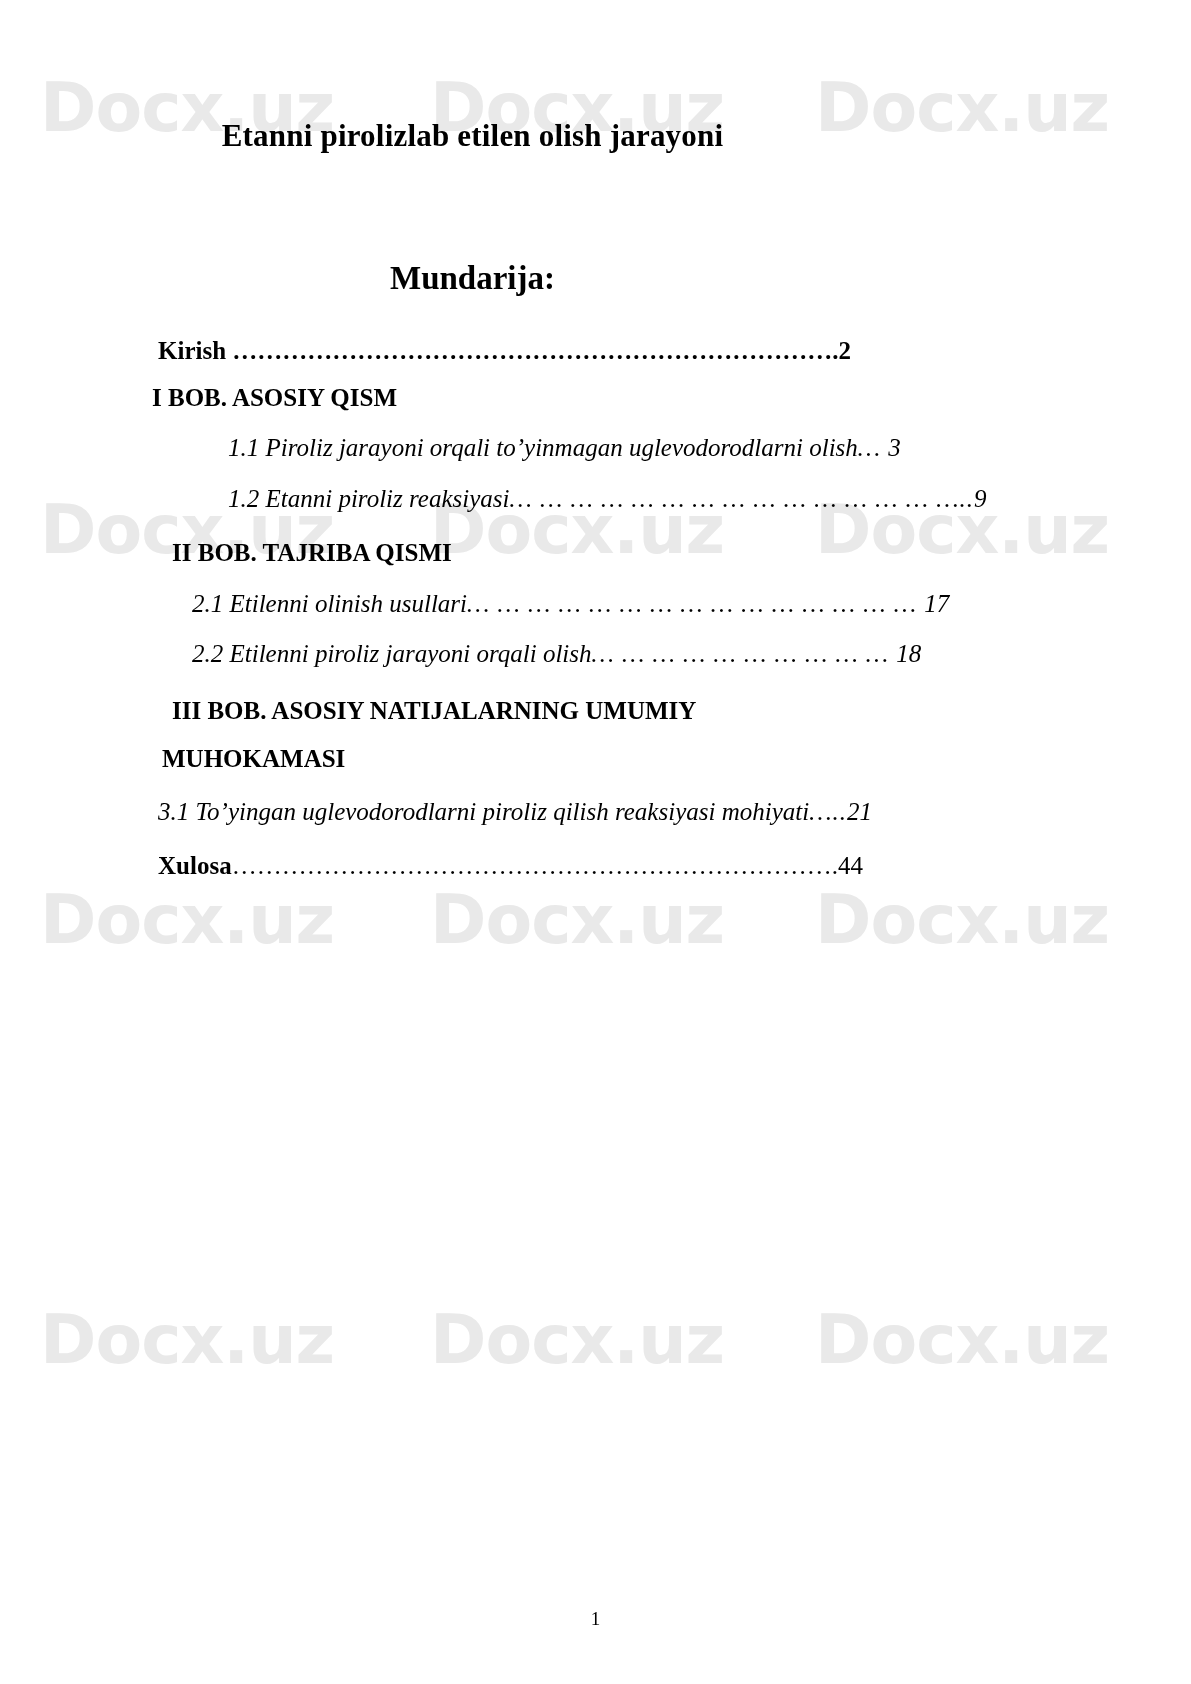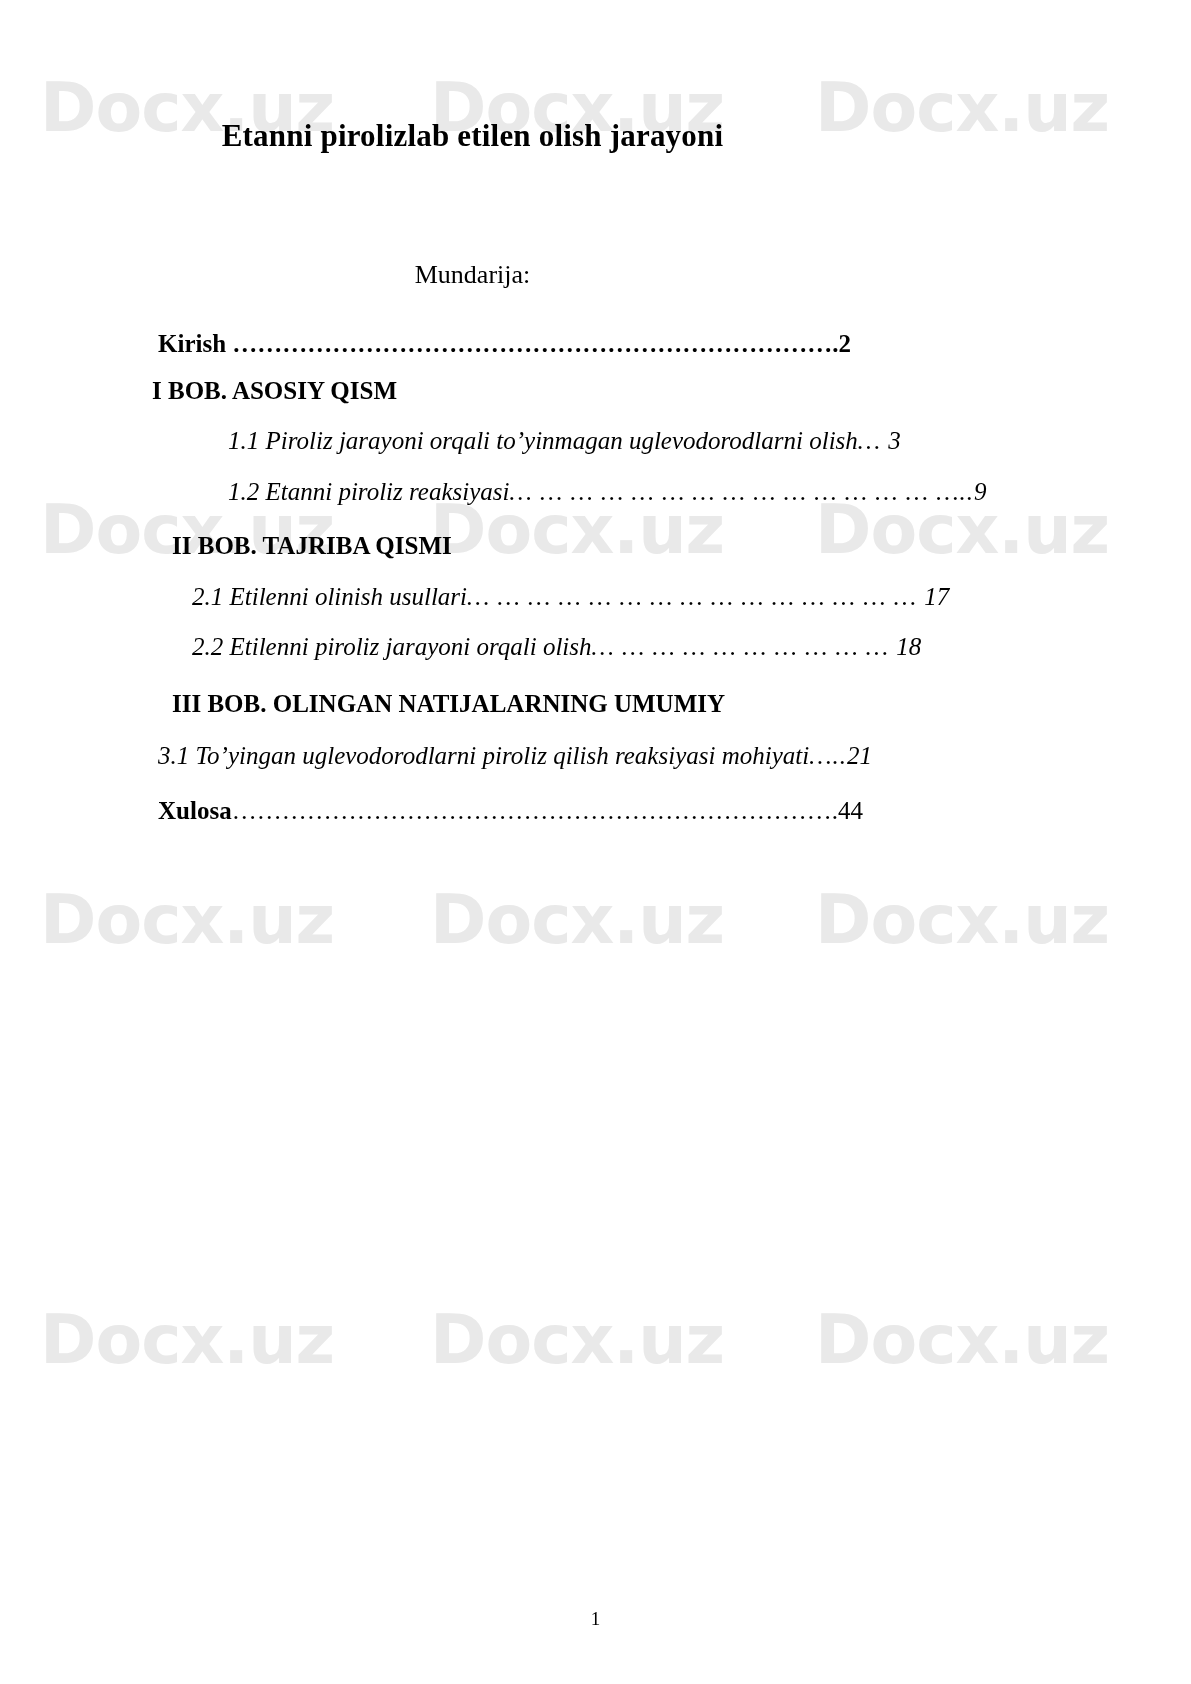--- a/index.html
+++ b/index.html
@@ -48,22 +48,22 @@
     text-align: center;
     font-size: 31px;
     font-weight: 700;
     font-family: "Liberation Serif", serif;
     margin: 22px 0 0 0;
     letter-spacing: 0.2px;
   }
 
   .toc-heading {
     text-align: center;
-    font-size: 26px;
-    font-weight: 400;
+    font-size: 33px;
+    font-weight: 700;
     margin: 106px 0 0 0;
   }
 
   .toc {
     margin-top: 34px;
   }
 
   .toc-line {
     font-size: 25px;
     line-height: 1.62;
@@ -146,23 +146,26 @@
 
     <div class="toc-line lvl-sub2">
       <span class="italic">2.1     Etilenni olinish usullari</span><span class="italic dots-thin">… … … … … … … … … … … … … … … </span><span class="italic">17</span>
     </div>
 
     <div class="toc-line lvl-sub2">
       <span class="italic">2.2  Etilenni piroliz jarayoni orqali olish</span><span class="italic dots-thin">… … … … … … … … … … </span><span class="italic">18</span>
     </div>
 
     <div class="toc-line lvl-bob3">
-      <span class="bold">III BOB. OLINGAN NATIJALARNING UMUMIY</span>
+      <span class="bold">III BOB. ASOSIY NATIJALARNING UMUMIY</span>
     </div>
 
+    <div class="toc-line lvl-bob3b">
+      <span class="bold">MUHOKAMASI</span>
+    </div>
 
     <div class="toc-line lvl-sub3">
       <span class="italic">3.1 To’yingan uglevodorodlarni piroliz qilish reaksiyasi mohiyati</span><span class="italic dots-thin">…..</span><span class="italic">21</span>
     </div>
 
     <div class="toc-line lvl-xulosa">
       <span class="bold">Xulosa</span><span>……………………………………………………………….</span><span>44</span>
     </div>
 
 

